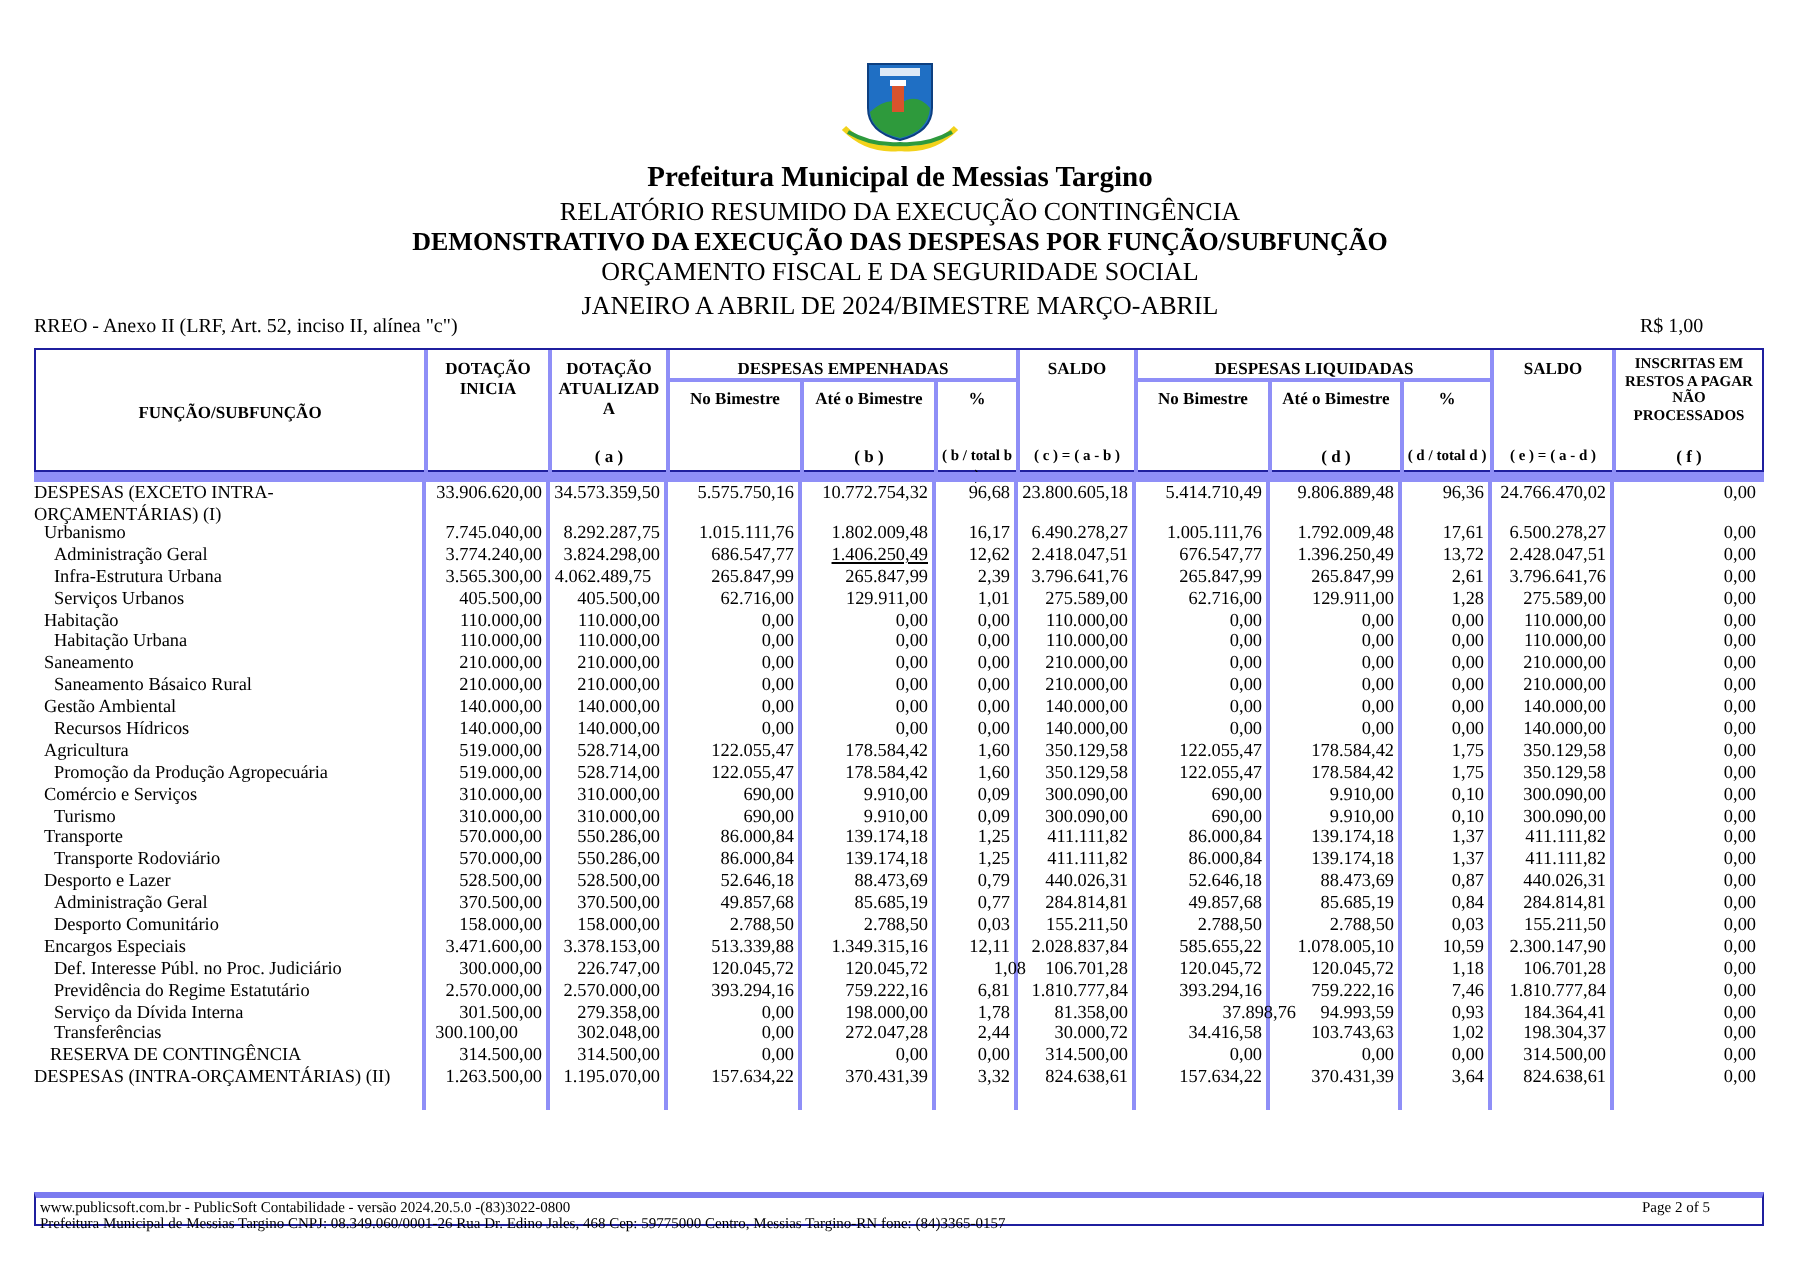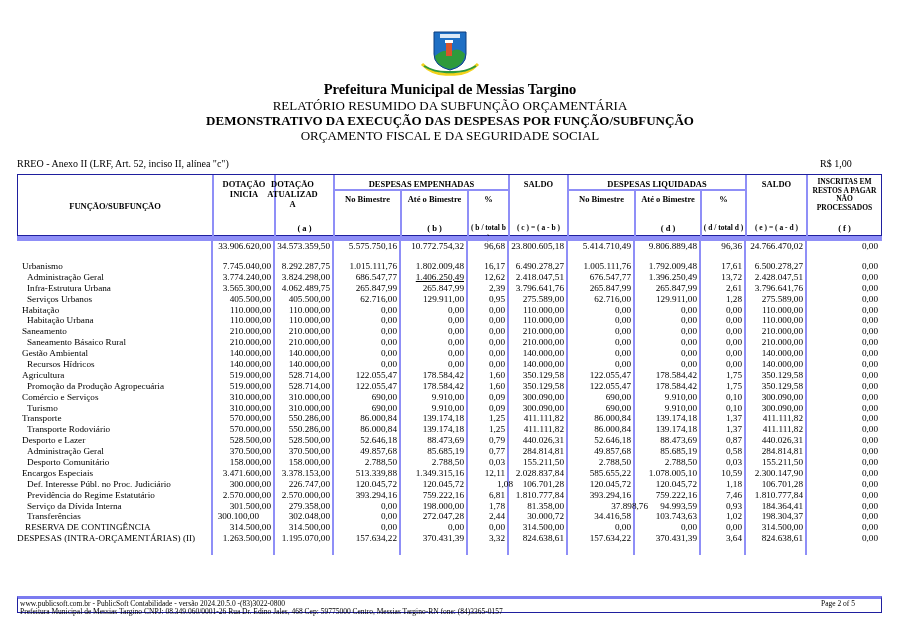--- a/index.html
+++ b/index.html
@@ -47,23 +47,24 @@
     <path d="M20 6 L52 6 L52 28 Q52 40 36 44 Q20 40 20 28 Z" fill="#1f6fc4" stroke="#0d3f80" stroke-width="1"></path>
     <path d="M21 30 Q30 22 36 26 Q44 20 51 28 Q50 40 36 43 Q22 40 21 30 Z" fill="#2e9a3c"></path>
     <rect x="32" y="16" width="6" height="14" fill="#d9532c"></rect>
     <rect x="31" y="14" width="8" height="3" fill="#ffffff"></rect>
     <rect x="26" y="8" width="20" height="4" fill="#ffffff" opacity="0.85"></rect>
   </svg>
 </div>
 
 <div class="titles">
   <div class="t1">Prefeitura Municipal de Messias Targino</div>
-  <div class="t2">RELATÓRIO RESUMIDO DA SUBFUNÇÃO ORÇAMENTÁRIA</div>
+  <div class="t2">RELATÓRIO RESUMIDO DA EXECUÇÃO CONTINGÊNCIA</div>
   <div class="t3">DEMONSTRATIVO DA EXECUÇÃO DAS DESPESAS POR FUNÇÃO/SUBFUNÇÃO</div>
   <div class="t4">ORÇAMENTO FISCAL E DA SEGURIDADE SOCIAL</div>
+  <div class="t5">JANEIRO A ABRIL DE 2024/BIMESTRE MARÇO-ABRIL</div>
 </div>
 
 <div class="rreo">RREO - Anexo II (LRF, Art. 52, inciso II, alínea "c")</div>
 <div class="unit">R$ 1,00</div>
 
 <div class="hdr">
 
   <div class="vline" style="left:194px;top:0;height:62px;"></div>
   <div class="vline" style="left:256px;top:0;height:62px;"></div>
   <div class="vline" style="left:315px;top:0;height:62px;"></div>
@@ -73,21 +74,21 @@
   <div class="vline" style="left:549px;top:0;height:62px;"></div>
   <div class="vline" style="left:616px;top:14px;height:48px;"></div>
   <div class="vline" style="left:682px;top:14px;height:48px;"></div>
   <div class="vline" style="left:727px;top:0;height:62px;"></div>
   <div class="vline" style="left:788px;top:0;height:62px;"></div>
   <div class="hline" style="left:315px;top:14px;width:175px;"></div>
   <div class="hline" style="left:549px;top:14px;width:178px;"></div>
 
   <div class="hcell" style="left:0;top:26px;width:194px;">FUNÇÃO/SUBFUNÇÃO</div>
   <div class="hcell" style="left:196px;top:4px;width:60px;">DOTAÇÃO INICIA</div>
-  <div class="hcell" style="left:246px;top:4px;width:57px;">DOTAÇÃO ATUALIZAD A</div>
+  <div class="hcell" style="left:258px;top:4px;width:57px;">DOTAÇÃO ATUALIZAD A</div>
   <div class="hcell" style="left:258px;top:48px;width:57px;">( a )</div>
 
   <div class="hcell" style="left:317px;top:4px;width:173px;">DESPESAS EMPENHADAS</div>
   <div class="hcell" style="left:317px;top:19px;width:65px;">No Bimestre</div>
   <div class="hcell" style="left:384px;top:19px;width:65px;">Até o Bimestre</div>
   <div class="hcell" style="left:384px;top:48px;width:65px;">( b )</div>
   <div class="hcell" style="left:451px;top:19px;width:39px;">%</div>
   <div class="hcell" style="left:451px;top:48px;width:39px;font-size:7.5px;">( b / total b )</div>
 
   <div class="hcell" style="left:492px;top:4px;width:57px;">SALDO</div>
@@ -117,20 +118,21 @@
   <div class="vline" style="left:507px;"></div>
   <div class="vline" style="left:566px;"></div>
   <div class="vline" style="left:633px;"></div>
   <div class="vline" style="left:699px;"></div>
   <div class="vline" style="left:744px;"></div>
   <div class="vline" style="left:805px;"></div>
 </div>
 
 <div class="rows" id="rows">
     <div class="row tall">
+    <div class="lbl" style="padding-left: 0px; width: 150px; line-height: 11px;">DESPESAS (EXCETO INTRA-ORÇAMENTÁRIAS) (I)</div>
     <div class="c" style="left:194px;width:62px;">33.906.620,00</div>
     <div class="c" style="left:256px;width:59px;">34.573.359,50</div>
     <div class="c" style="left:315px;width:67px;">5.575.750,16</div>
     <div class="c" style="left:382px;width:67px;">10.772.754,32</div>
     <div class="c" style="left:449px;width:41px;">96,68</div>
     <div class="c" style="left:490px;width:59px;">23.800.605,18</div>
     <div class="c" style="left:549px;width:67px;">5.414.710,49</div>
     <div class="c" style="left:616px;width:66px;">9.806.889,48</div>
     <div class="c" style="left:682px;width:45px;">96,36</div>
     <div class="c" style="left:727px;width:61px;">24.766.470,02</div>
@@ -160,38 +162,38 @@
     <div class="c" style="left:490px;width:59px;">2.418.047,51</div>
     <div class="c" style="left:549px;width:67px;">676.547,77</div>
     <div class="c" style="left:616px;width:66px;">1.396.250,49</div>
     <div class="c" style="left:682px;width:45px;">13,72</div>
     <div class="c" style="left:727px;width:61px;">2.428.047,51</div>
     <div class="c" style="left:788px;width:75px;">0,00</div>
   </div>
     <div class="row">
     <div class="lbl" style="padding-left: 10px;">Infra-Estrutura Urbana</div>
     <div class="c" style="left:194px;width:62px;">3.565.300,00</div>
-    <div class="c" style="left:256px;width:59px;">4.062.489,75</div>
+    <div class="c" style="left:256px;width:59px;text-align:center;">4.062.489,75</div>
     <div class="c" style="left:315px;width:67px;">265.847,99</div>
     <div class="c" style="left:382px;width:67px;">265.847,99</div>
     <div class="c" style="left:449px;width:41px;">2,39</div>
     <div class="c" style="left:490px;width:59px;">3.796.641,76</div>
     <div class="c" style="left:549px;width:67px;">265.847,99</div>
     <div class="c" style="left:616px;width:66px;">265.847,99</div>
     <div class="c" style="left:682px;width:45px;">2,61</div>
     <div class="c" style="left:727px;width:61px;">3.796.641,76</div>
     <div class="c" style="left:788px;width:75px;">0,00</div>
   </div>
     <div class="row">
     <div class="lbl" style="padding-left: 10px;">Serviços Urbanos</div>
     <div class="c" style="left:194px;width:62px;">405.500,00</div>
     <div class="c" style="left:256px;width:59px;">405.500,00</div>
     <div class="c" style="left:315px;width:67px;">62.716,00</div>
     <div class="c" style="left:382px;width:67px;">129.911,00</div>
-    <div class="c" style="left:449px;width:41px;">0,95</div>
+    <div class="c" style="left:449px;width:41px;">1,01</div>
     <div class="c" style="left:490px;width:59px;">275.589,00</div>
     <div class="c" style="left:549px;width:67px;">62.716,00</div>
     <div class="c" style="left:616px;width:66px;">129.911,00</div>
     <div class="c" style="left:682px;width:45px;">1,28</div>
     <div class="c" style="left:727px;width:61px;">275.589,00</div>
     <div class="c" style="left:788px;width:75px;">0,00</div>
   </div>
     <div class="row">
     <div class="lbl" style="padding-left: 5px;">Habitação</div>
     <div class="c" style="left:194px;width:62px;">110.000,00</div>
@@ -377,21 +379,21 @@
     <div class="row">
     <div class="lbl" style="padding-left: 10px;">Administração Geral</div>
     <div class="c" style="left:194px;width:62px;">370.500,00</div>
     <div class="c" style="left:256px;width:59px;">370.500,00</div>
     <div class="c" style="left:315px;width:67px;">49.857,68</div>
     <div class="c" style="left:382px;width:67px;">85.685,19</div>
     <div class="c" style="left:449px;width:41px;">0,77</div>
     <div class="c" style="left:490px;width:59px;">284.814,81</div>
     <div class="c" style="left:549px;width:67px;">49.857,68</div>
     <div class="c" style="left:616px;width:66px;">85.685,19</div>
-    <div class="c" style="left:682px;width:45px;">0,58</div>
+    <div class="c" style="left:682px;width:45px;">0,84</div>
     <div class="c" style="left:727px;width:61px;">284.814,81</div>
     <div class="c" style="left:788px;width:75px;">0,00</div>
   </div>
     <div class="row">
     <div class="lbl" style="padding-left: 10px;">Desporto Comunitário</div>
     <div class="c" style="left:194px;width:62px;">158.000,00</div>
     <div class="c" style="left:256px;width:59px;">158.000,00</div>
     <div class="c" style="left:315px;width:67px;">2.788,50</div>
     <div class="c" style="left:382px;width:67px;">2.788,50</div>
     <div class="c" style="left:449px;width:41px;">0,03</div>

